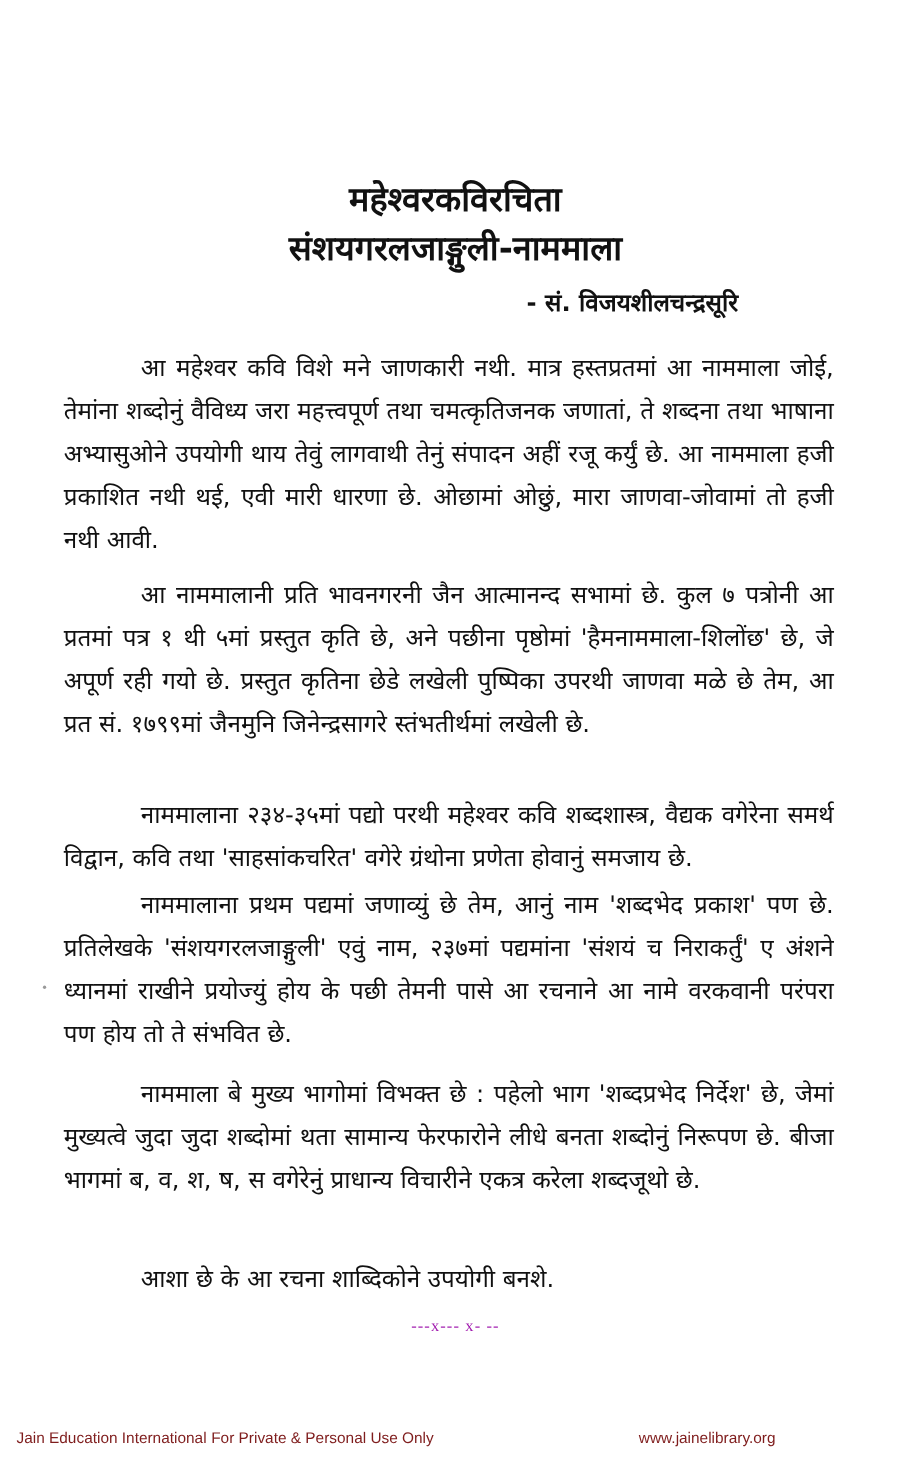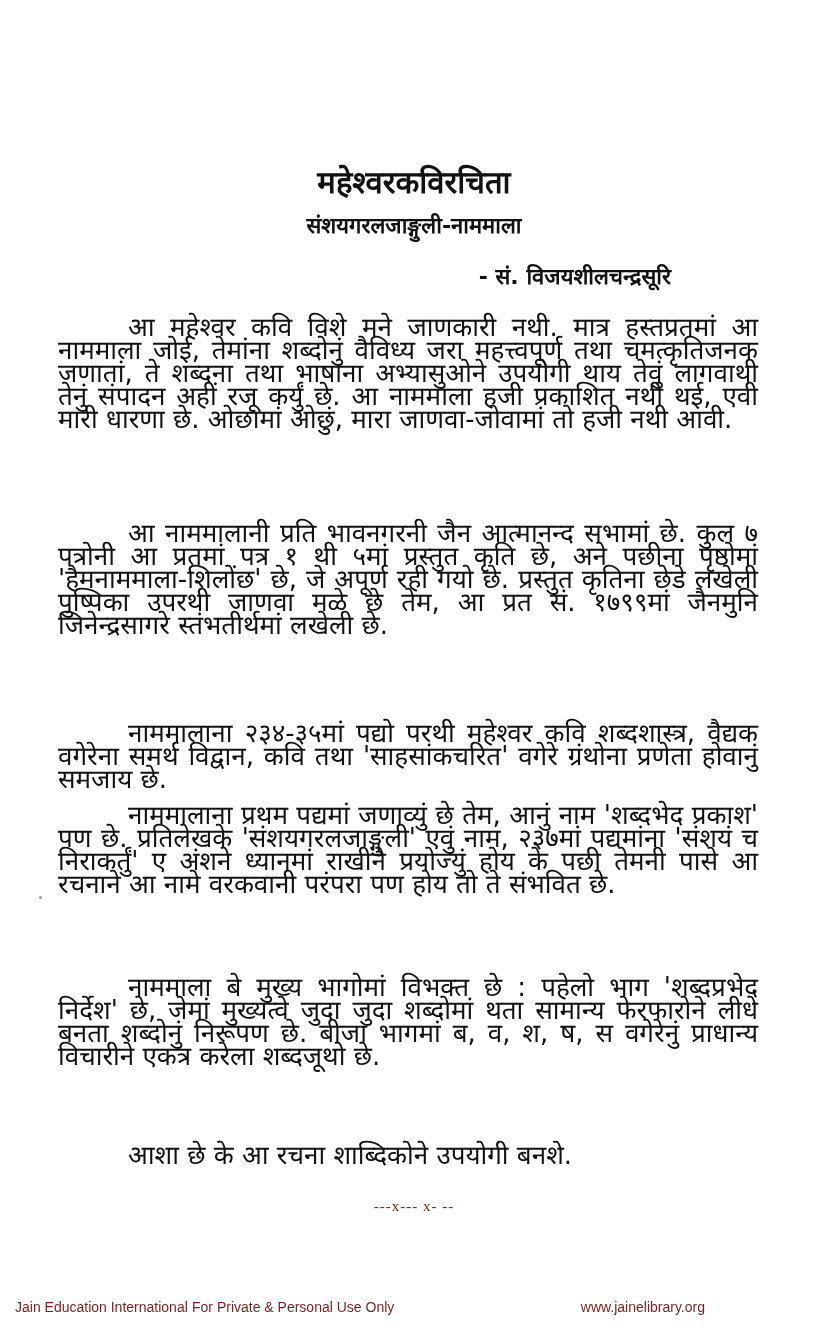--- a/index.html
+++ b/index.html
@@ -28,59 +28,59 @@
       text-align: center;
       font-size: 31px;
       font-weight: bold;
       line-height: 40px;
     }
     .title-2 {
       position: absolute;
       left: 0; width: 828px;
       top: 206px;
       text-align: center;
-      font-size: 22px;
+      font-size: 31px;
       font-weight: bold;
       line-height: 40px;
     }
     .author {
       position: absolute;
       right: 58px;
       top: 262px;
       font-size: 22px;
       font-weight: bold;
       line-height: 30px;
     }
     .body-text {
       position: absolute;
       left: 58px;
       width: 700px;
-      font-size: 26px;
-      line-height: 23px;
+      font-size: 22px;
+      line-height: 39px;
       text-align: justify;
     }
     .body-text p {
       margin: 0;
       text-indent: 70px;
       text-align: justify;
     }
     #para1 { top: 316px; }
     #para2 { top: 522px; }
     #para3 { top: 722px; }
     #para4 { top: 804px; }
     #para5 { top: 976px; }
     #para6 { top: 1144px; }
     .separator {
       position: absolute;
       left: 0; width: 828px;
       top: 1198px;
       text-align: center;
       font-family: "Liberation Serif", serif;
       font-size: 15px;
-      color: #7f1d1d;
+      color: #a21caf;
       letter-spacing: 1px;
     }
     .margin-dot {
       position: absolute;
       left: 39px;
       top: 896px;
       width: 3px;
       height: 3px;
       border-radius: 50%;
       background: #9a9a9a;

